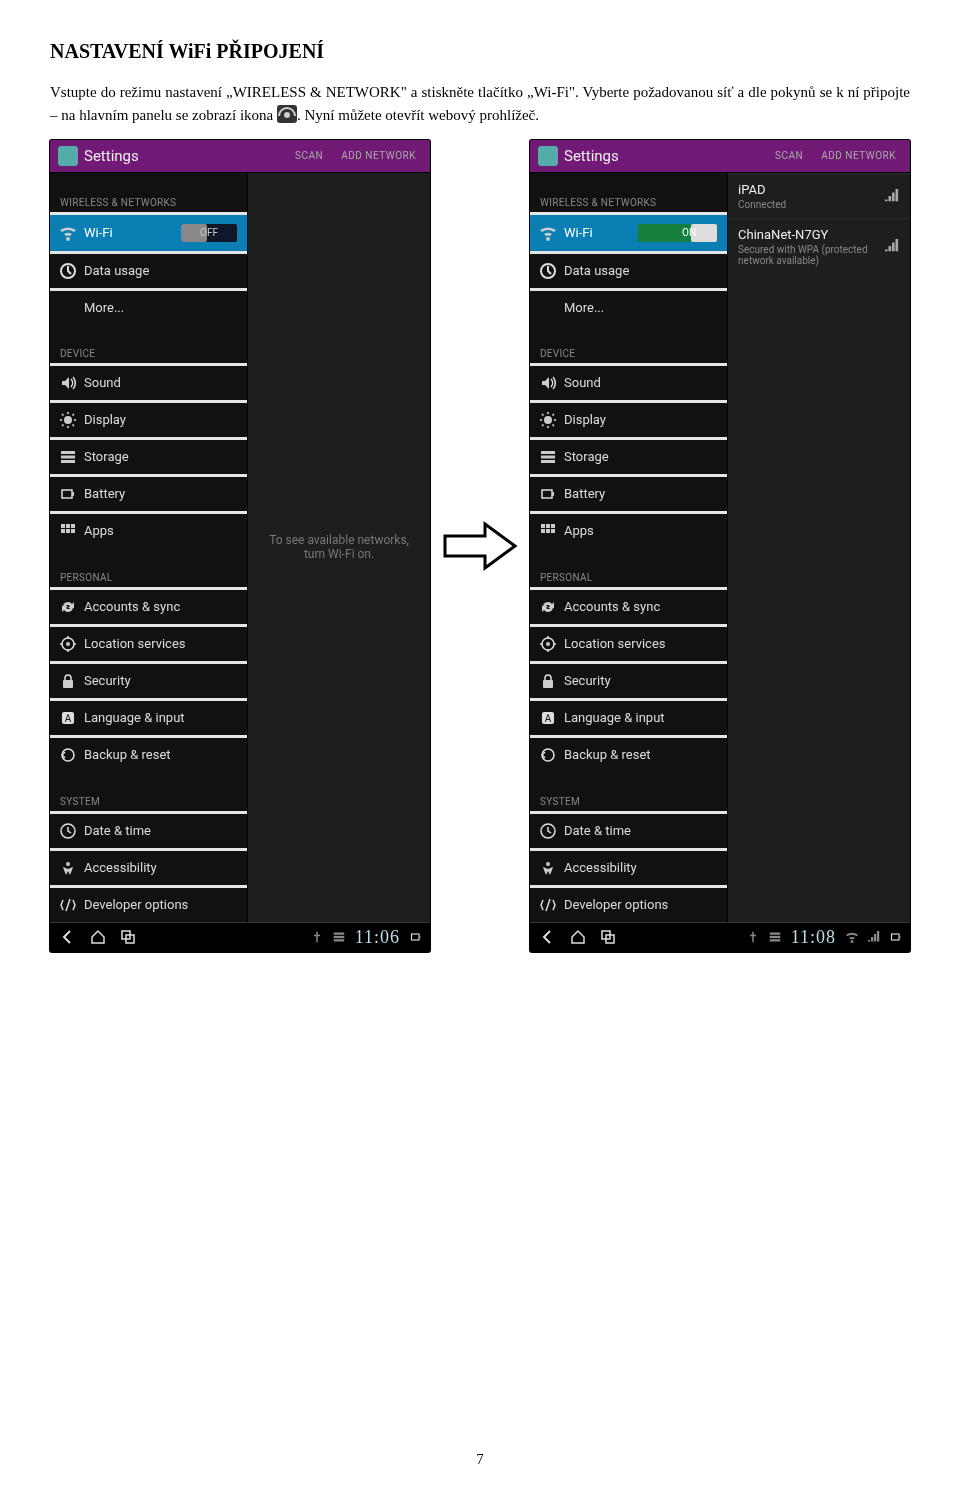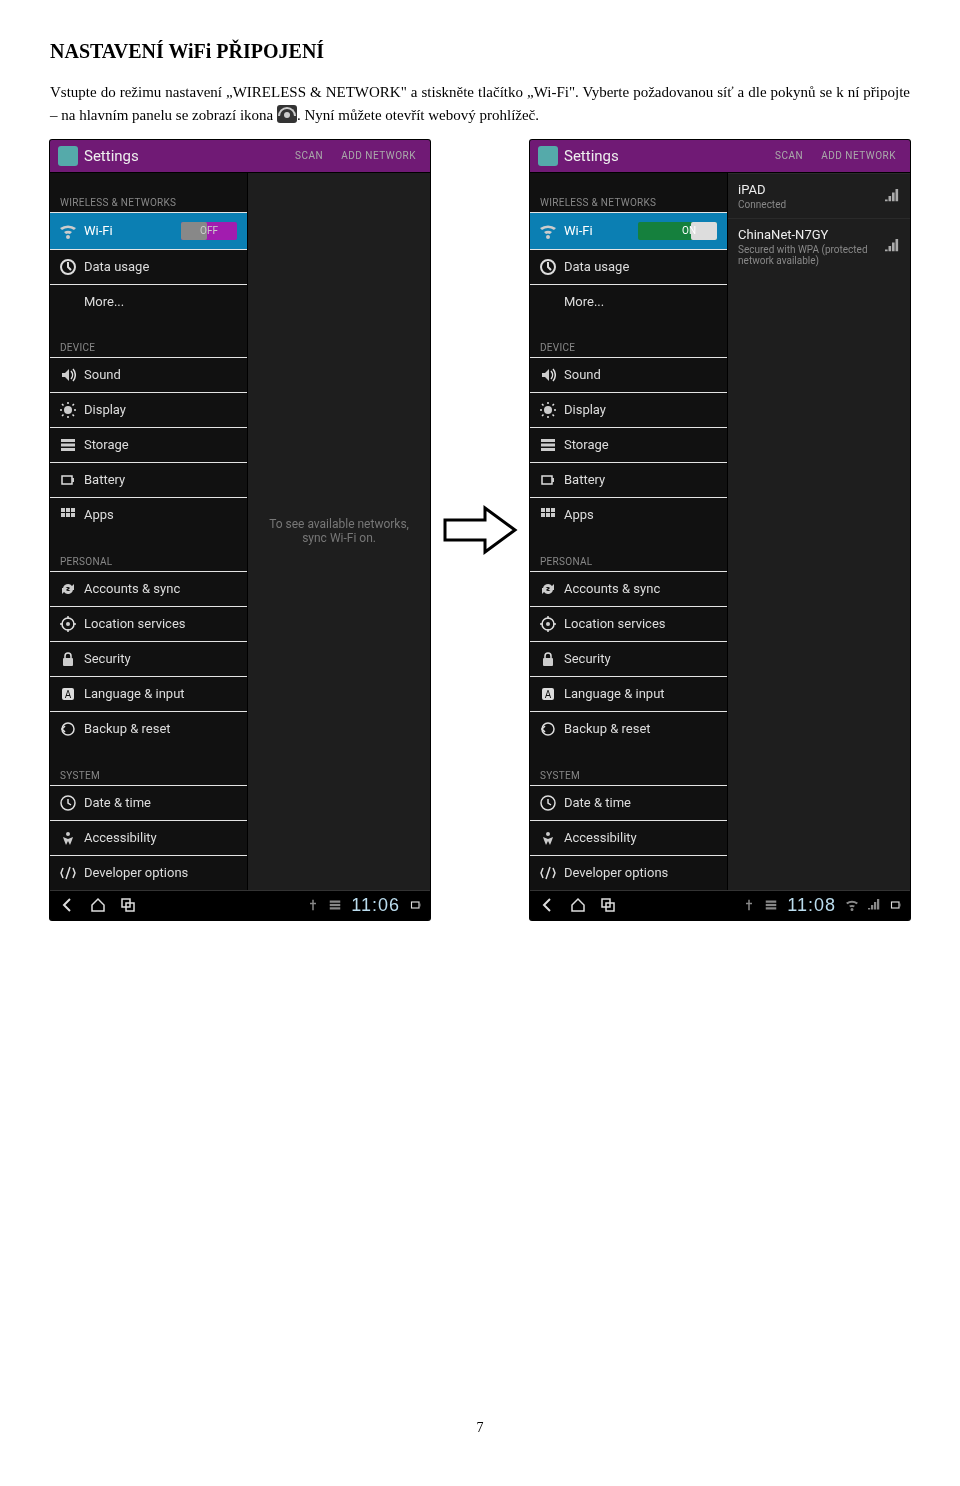--- a/index.html
+++ b/index.html
@@ -127,41 +127,41 @@
     color: #888;
     padding: 24px 10px 4px 10px;
     letter-spacing: 0.3px;
   }
 
   .row {
     display: flex;
     align-items: center;
     gap: 8px;
     padding: 9px 10px;
-    border-top: 1px solid #e5e5e5;
+    border-top: 3px solid #e5e5e5;
     color: #ddd;
     font-size: 13px;
   }
   .row:first-child { border-top: none; }
   .row .ri {
     width: 16px;
     height: 16px;
     flex: 0 0 16px;
     fill: #ccc;
   }
   .row.highlight {
     background: #0b7fb3;
     color: #fff;
   }
 
   .toggle {
     margin-left: auto;
     width: 56px;
     height: 18px;
-    background: #a21caf;
+    background: #0f172a;
     border-radius: 2px;
     position: relative;
     font-size: 10px;
     line-height: 18px;
     text-align: center;
     color: #ccc;
   }
   .toggle.on {
     background: #15803d;
     color: #fff;
@@ -220,21 +220,21 @@
     gap: 10px;
   }
   .nav-btn {
     width: 20px;
     height: 16px;
     fill: #888;
   }
   .clock {
     font-size: 18px;
     color: #bde;
-    font-family: Liberation Sans, sans-serif;
+    font-family: Liberation Serif, serif;
     letter-spacing: 1px;
   }
   .status-icon {
     width: 12px;
     height: 12px;
     fill: #888;
   }
 
   .page-number {
     text-align: center;
@@ -437,21 +437,21 @@
             <span>Accessibility</span>
           </div>
         <div class="row">
             <svg class="ri" viewBox="0 0 16 16">
               <use href="#i-dev"></use>
             </svg>
             <span>Developer options</span>
           </div>
       </div>
       <div class="right-pane">
-        <div class="placeholder">To see available networks, sync Wi-Fi on.</div>
+        <div class="placeholder">To see available networks, turn Wi-Fi on.</div>
       </div>
     </div>
     <div class="navbar">
       <div class="nav-left">
         <svg class="nav-btn" viewBox="0 0 16 16">
             <use href="#i-back"></use>
           </svg>
         <svg class="nav-btn" viewBox="0 0 16 16">
             <use href="#i-home"></use>
           </svg>

